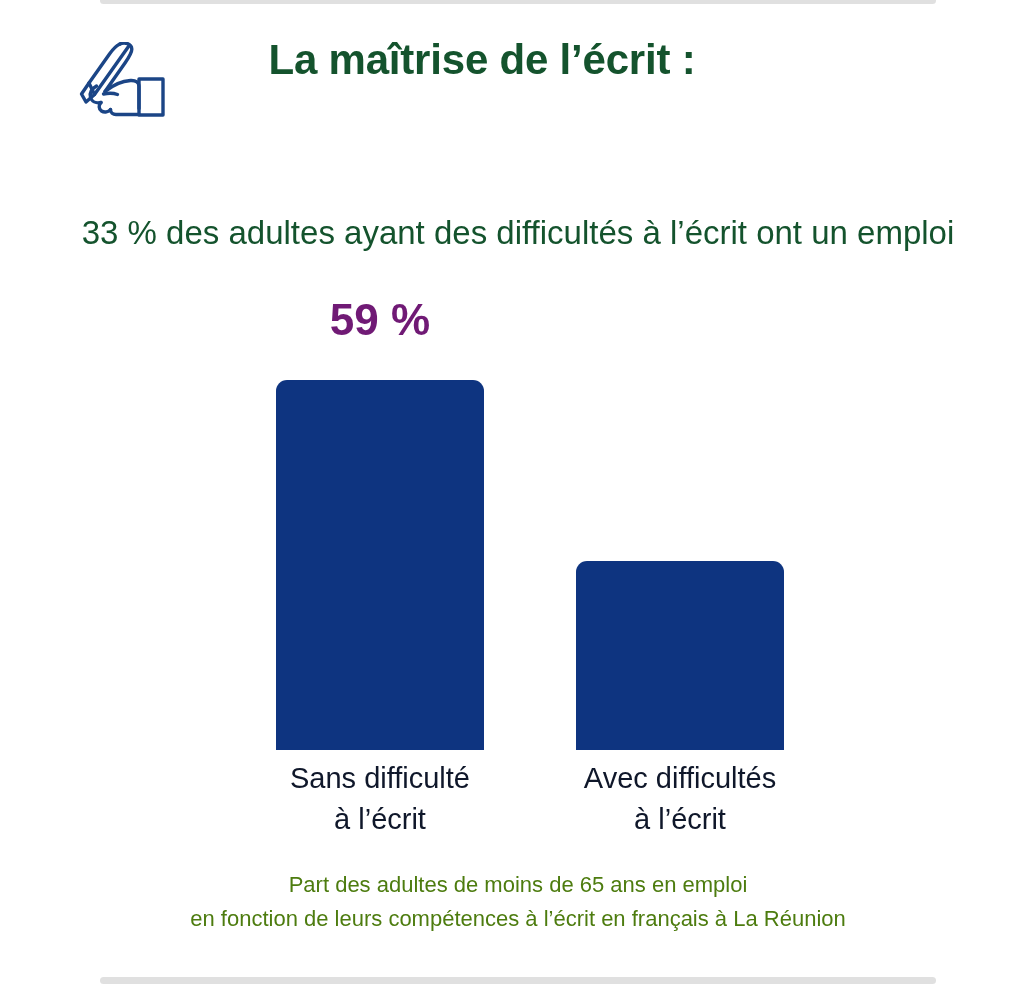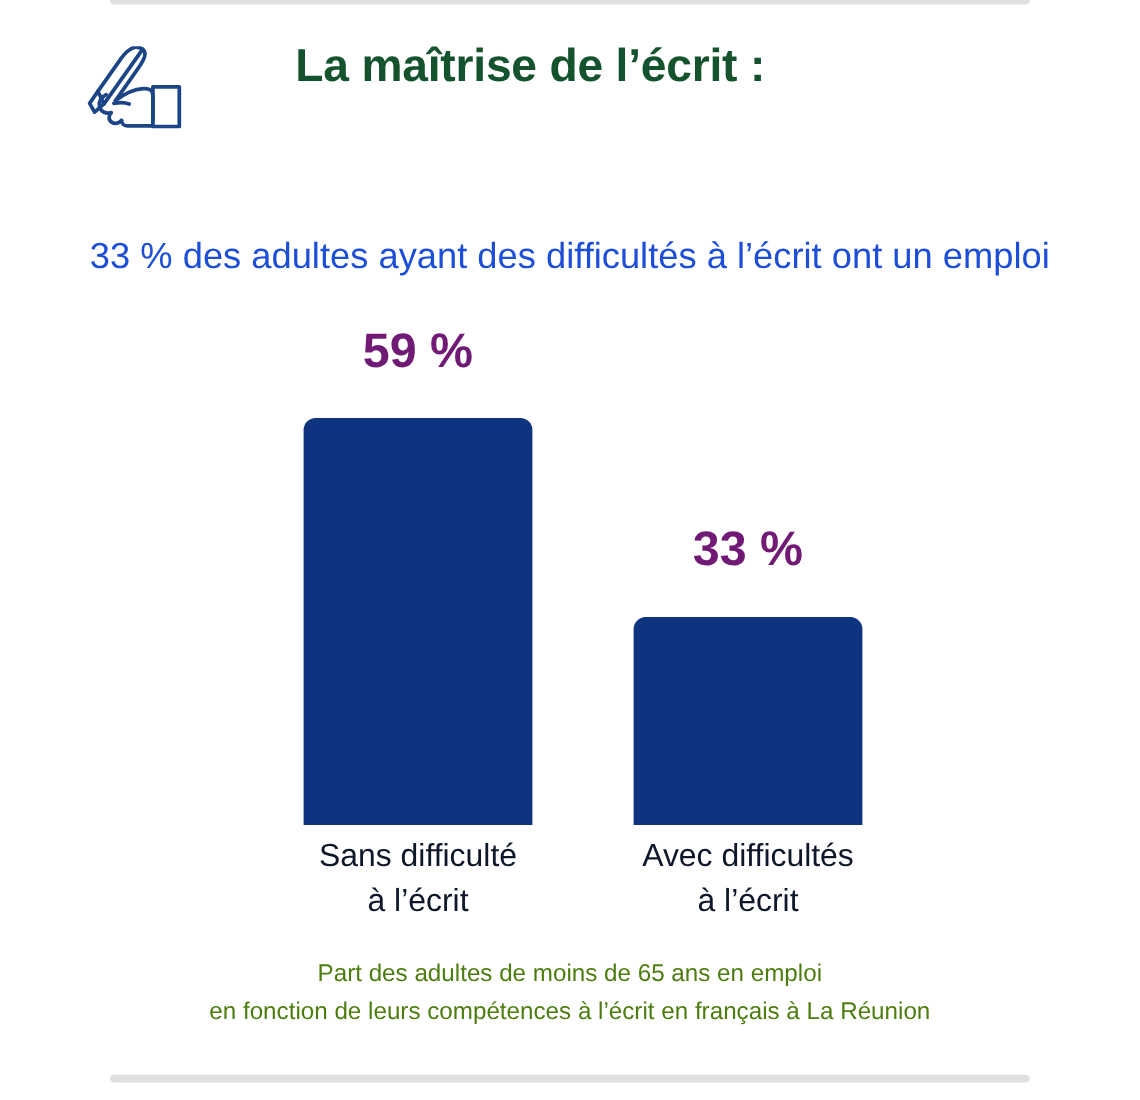--- a/index.html
+++ b/index.html
@@ -61,21 +61,21 @@
   }
   .title-line { display: block; white-space: nowrap; }
 
   
   .subtitle {
     position: absolute;
     top: 213px;
     left: 0;
     width: 1036px;
     text-align: center;
-    color: #1d4ed8;
+    color: #14532d;
     font-size: 33px;
     font-weight: normal;
     line-height: 1.2;
     white-space: nowrap;
   }
 
   
   .chart {
     position: absolute;
     top: 290px;
@@ -193,21 +193,20 @@
 
 <div class="chart">
   <div class="bars">
 
     <div class="bar-col bar-col--a">
       <div class="bar-value">59 %</div>
       <div class="bar"></div>
     </div>
 
     <div class="bar-col bar-col--b">
-      <div class="bar-value">33 %</div>
       <div class="bar"></div>
     </div>
 
   </div>
 
   <div class="bar-labels">
     <div class="bar-label bar-label--a">
       <span>Sans difficulté</span>
       <span>à l’écrit</span>
     </div>

